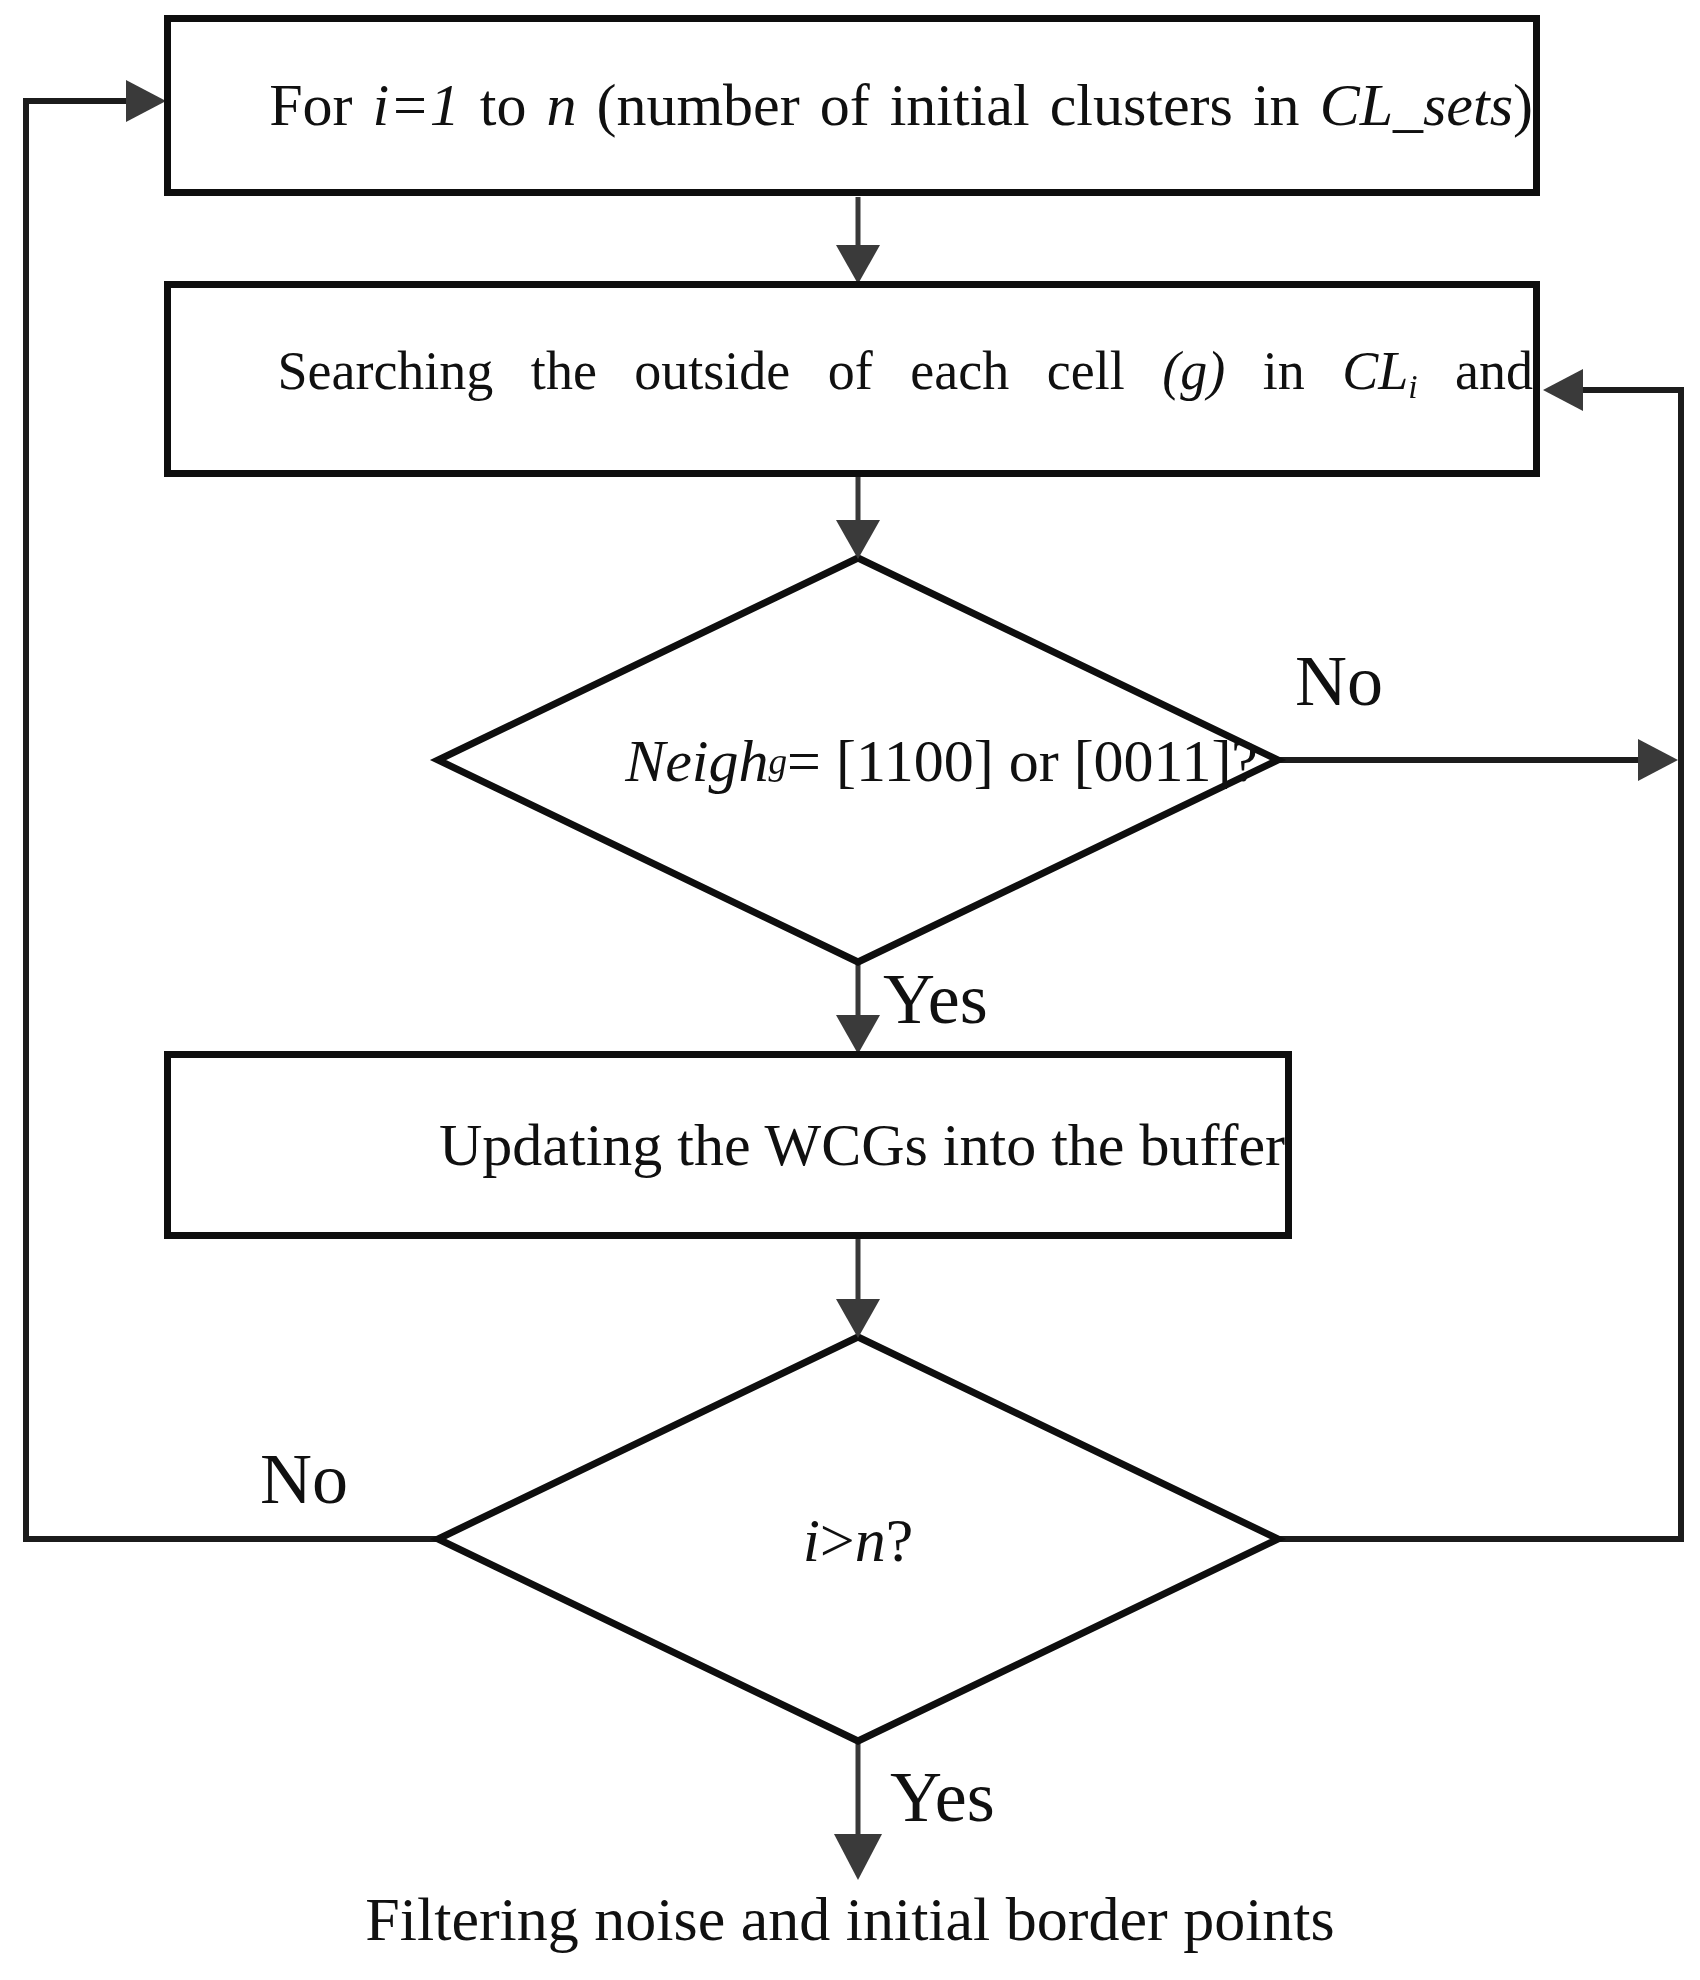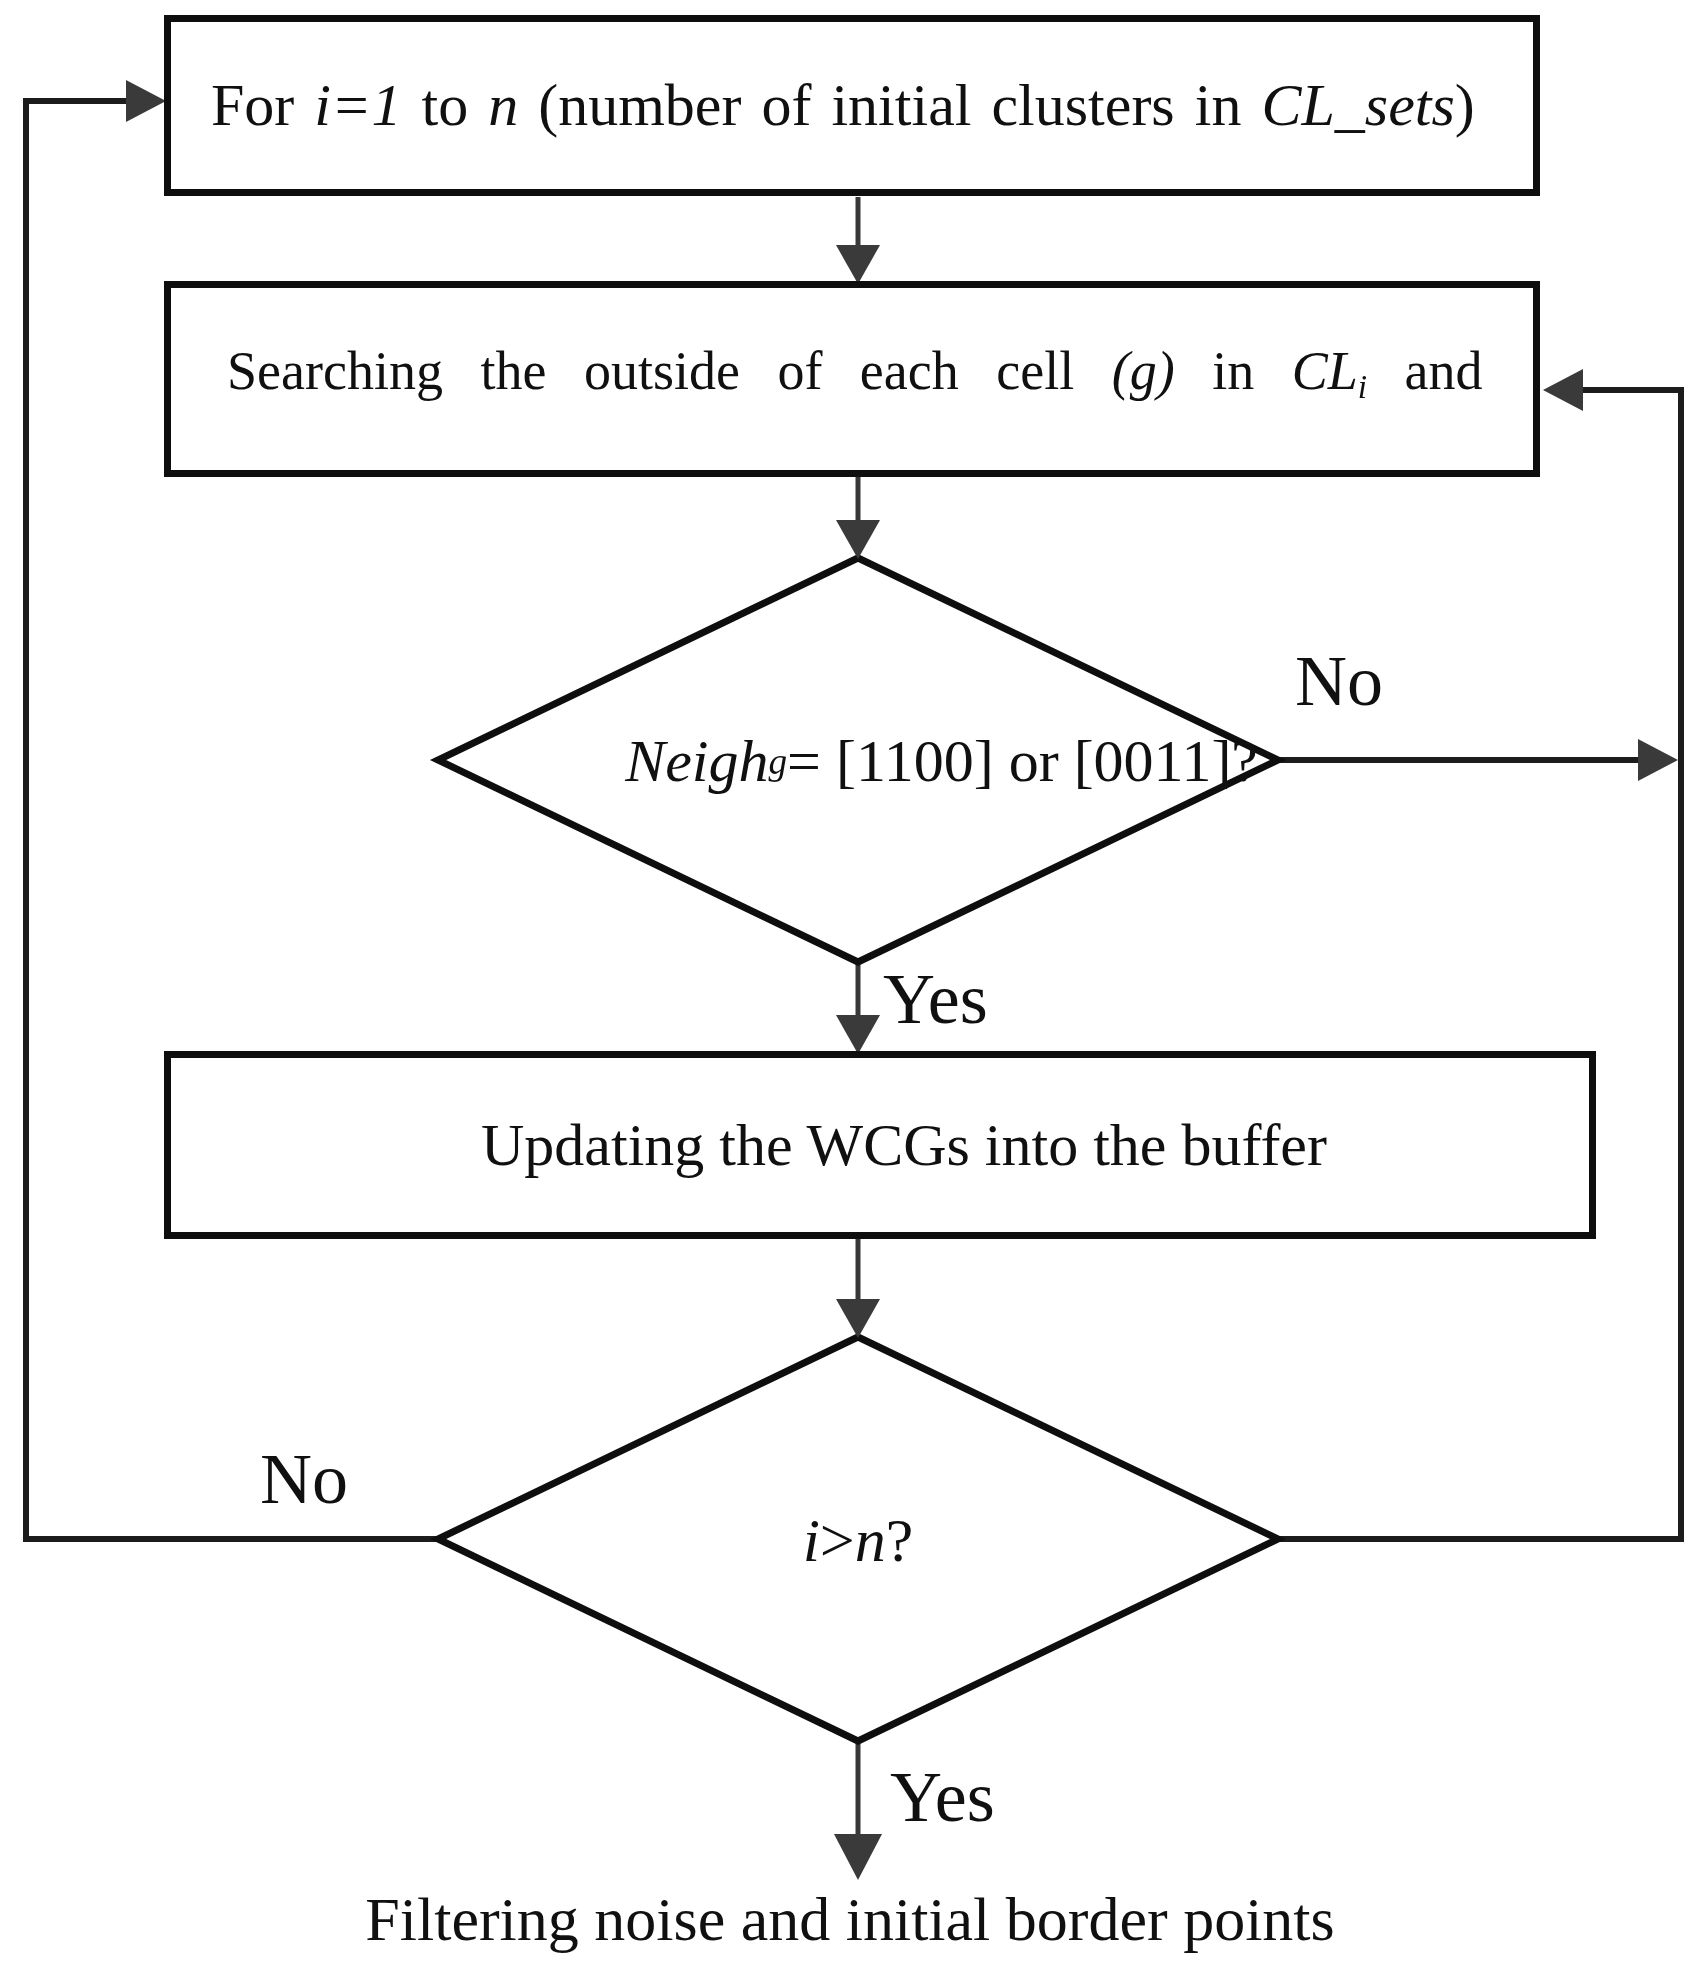--- a/index.html
+++ b/index.html
@@ -24,24 +24,25 @@
     height: 1980px;
   }
   .box {
     position: absolute;
     box-sizing: border-box;
     border: 7px solid #0e0e0e;
     background: #ffffff;
     display: flex;
     flex-direction: column;
     justify-content: center;
+    align-items: flex-end;
   }
   .box1 { left: 164px; top: 15px;   width: 1376px; height: 181px; }
   .box2 { left: 164px; top: 281px;  width: 1376px; height: 196px; }
-  .box3 { left: 164px; top: 1051px; width: 1432px; height: 188px; padding-left: 48px; }
+  .box3 { left: 164px; top: 1051px; width: 1128px; height: 188px; padding-left: 48px; }
   .txt  { white-space: nowrap; }
   .f60  { font-size: 60px; }
   .f54  { font-size: 54px; margin-left: 16px; }
   .padl { padding-left: 40px; }
   .ws5  { word-spacing: 5px; }
   .jline { word-spacing: 24px; }  
   .lh82 { line-height: 82px; }
   .lh86 { line-height: 86px; }
   .centered { text-align: center; }
   .it { font-style: italic; }

